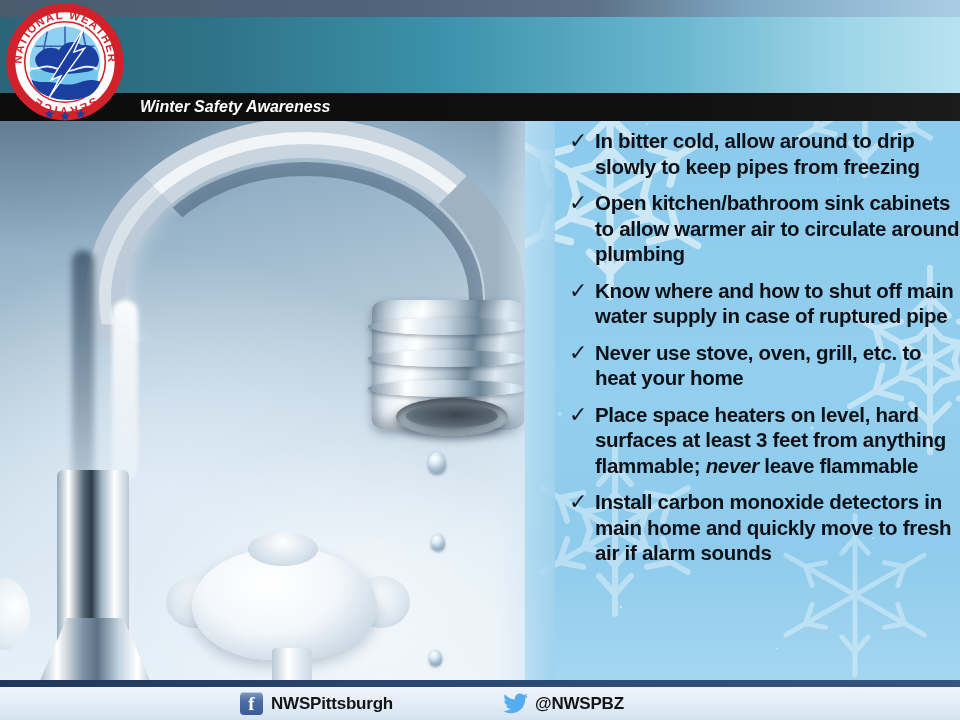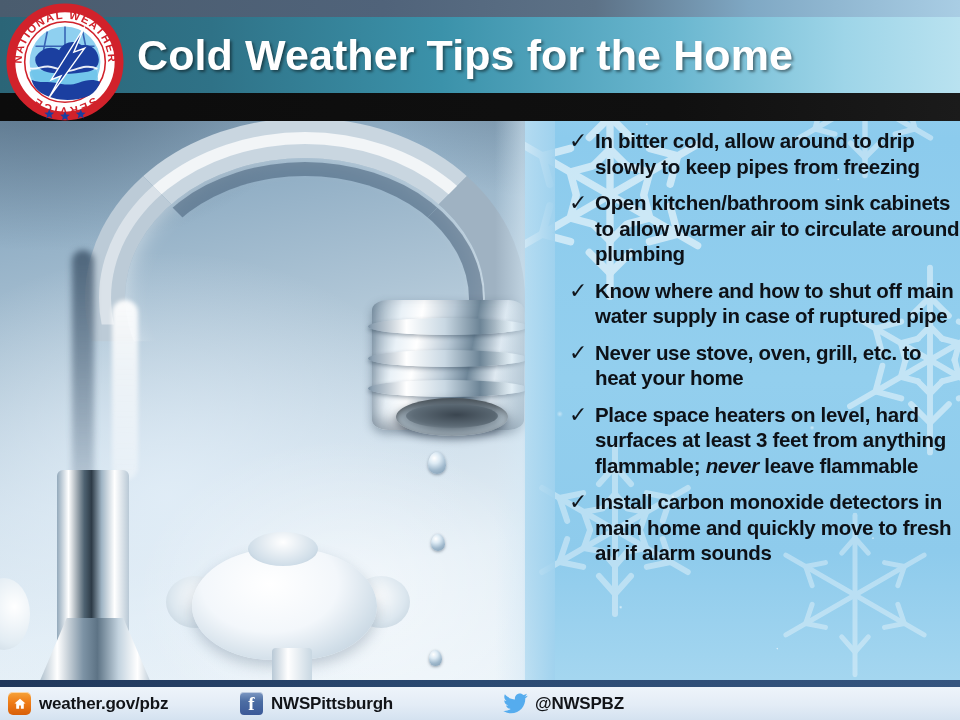--- a/index.html
+++ b/index.html
@@ -363,22 +363,22 @@
           <use href="#a5" transform="rotate(240 50 50)"></use>
           <use href="#a5" transform="rotate(300 50 50)"></use>
         </g>
       </svg>
     </div>
   </div>
   <div class="panel-blend"></div>
 
   <div class="hdr-top"></div>
   <div class="hdr-band"></div>
-  <div class="hdr-title">Cold Weather Tips for the Home</div>
   <div class="hdr-sub-bar"></div>
+  <div class="hdr-sub">Winter Safety Awareness</div>
 
   <div class="logo">
     <svg width="118" height="118" viewBox="0 0 120 120">
       <circle cx="60" cy="60" r="58" fill="#ffffff"></circle>
       <circle cx="60" cy="60" r="55" fill="none" stroke="#d1222b" stroke-width="9"></circle>
       <circle cx="60" cy="60" r="43" fill="#ffffff"></circle>
       <circle cx="60" cy="60" r="41" fill="none" stroke="#d1222b" stroke-width="1.6"></circle>
 
       <circle cx="60" cy="60" r="38" fill="#ffffff"></circle>
       <path d="M24 60a36 36 0 0 1 72 0a36 36 0 0 1-72 0z" fill="#8fd0f0"></path>
@@ -437,28 +437,20 @@
     <div class="tip">
       <div class="chk">✓</div>
       <div class="txt">Install carbon monoxide detectors in main home and quickly move to fresh air if alarm sounds</div>
     </div>
 
   </div>
 
   <div class="ftr-strip"></div>
   <div class="ftr">
 
-    <a class="ftr-item f-web" style="text-decoration:none;">
-      <span class="ico-home">
-        <svg width="14" height="14" viewBox="0 0 24 24">
-            <path d="M12 3L2.5 11h3v9h5v-5.5h3V20h5v-9h3z" fill="#ffffff"></path>
-          </svg>
-      </span>
-      <span class="lbl">weather.gov/pbz</span>
-    </a>
 
     <a class="ftr-item f-fb" style="text-decoration:none;">
       <span class="ico-fb">
         <span class="f">f</span>
       </span>
       <span class="lbl">NWSPittsburgh</span>
     </a>
 
     <a class="ftr-item f-tw" style="text-decoration:none;">
       <span class="ico-tw">

